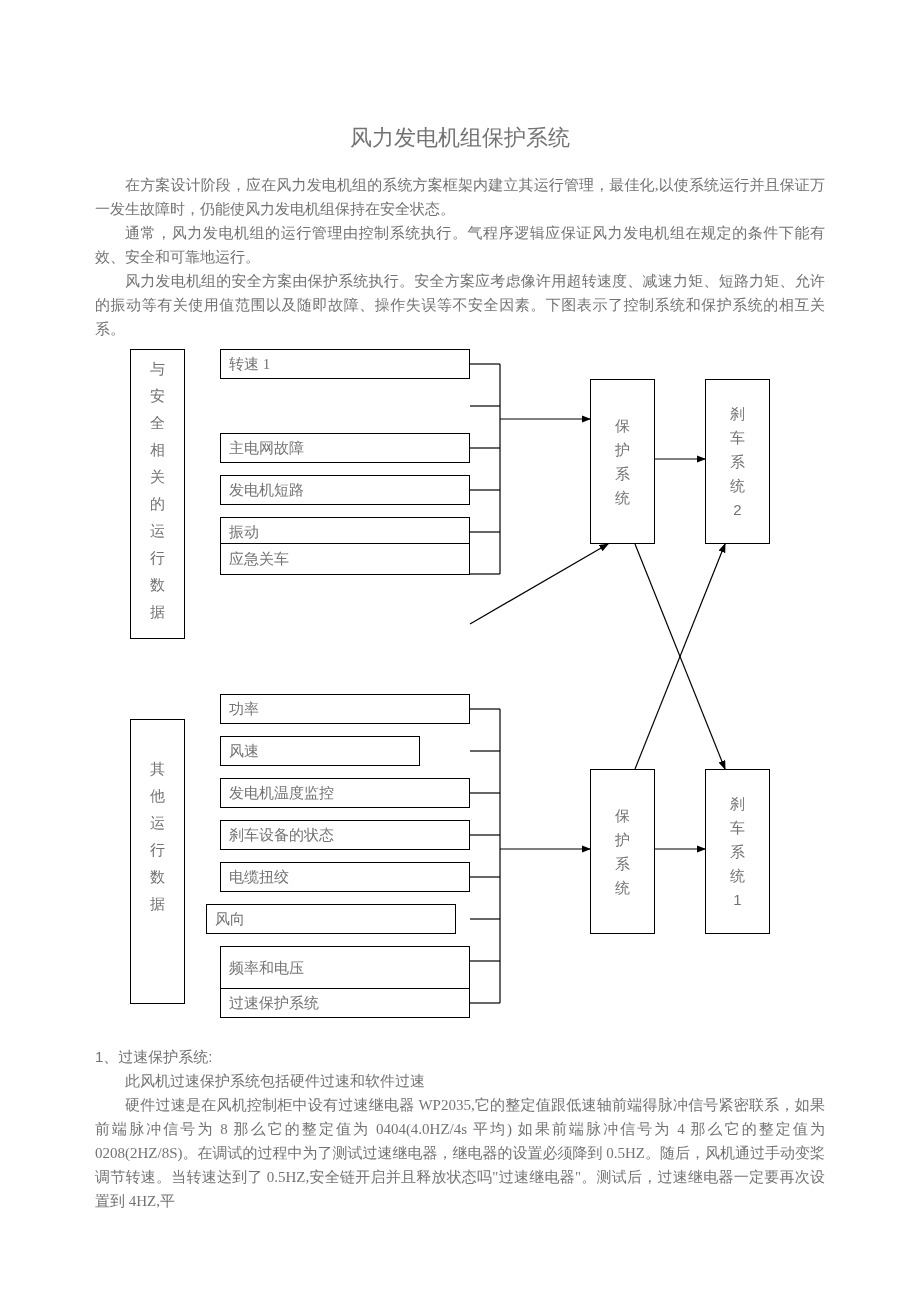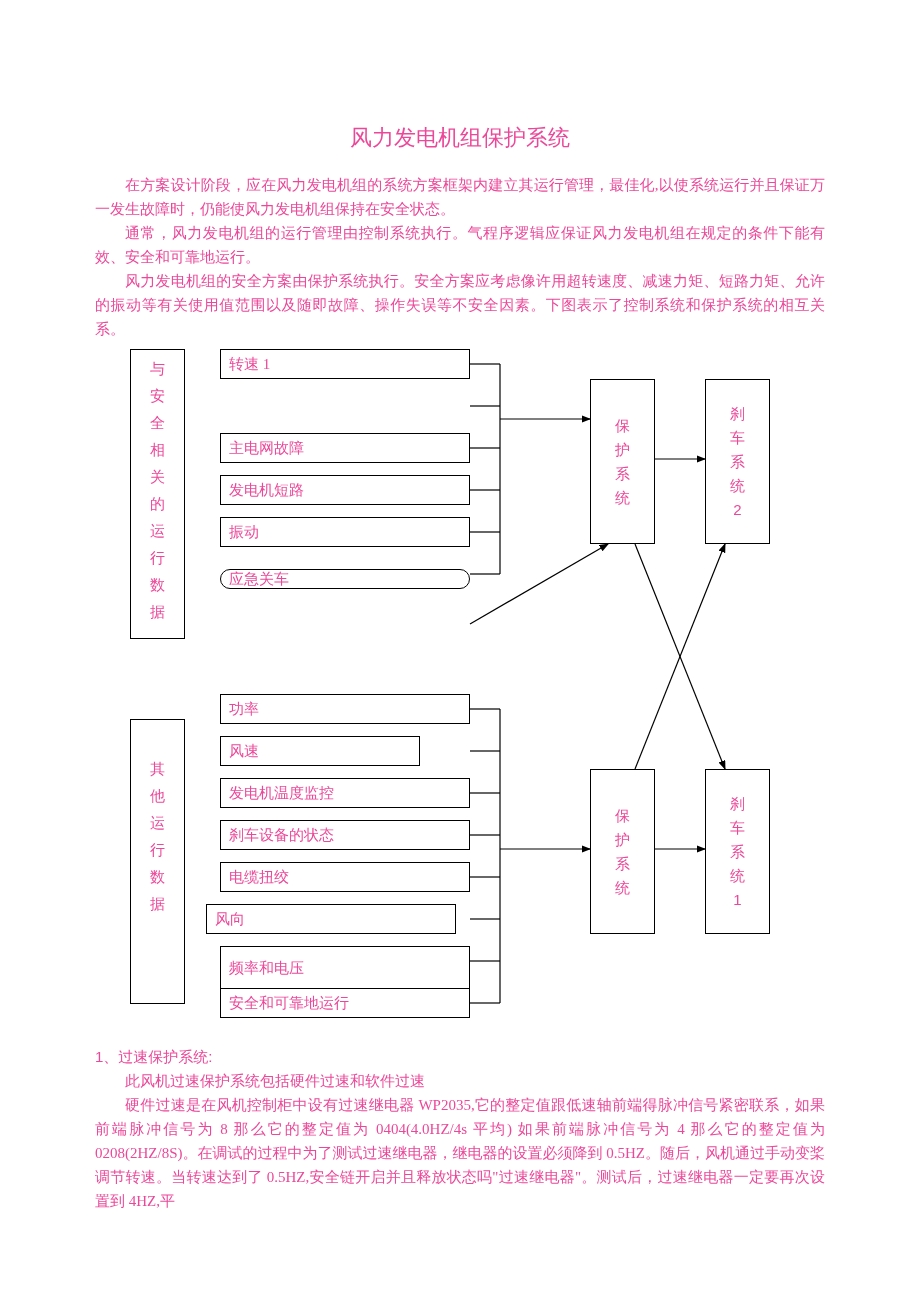--- a/index.html
+++ b/index.html
@@ -6,21 +6,21 @@
     margin: 0;
     padding: 0;
     background: #fff;
     font-family: "SimSun", "宋体", serif;
     width: 920px;
   }
   .page {
     padding: 120px 95px 60px 95px;
     font-size: 15px;
     line-height: 1.6;
-    color: #ec4899;
+    color: #737373;
   }
   .title {
     text-align: center;
     font-size: 22px;
     font-family: "SimSun", "宋体", serif;
     margin-bottom: 18px;
   }
   .para {
     text-indent: 2em;
     margin: 0;
@@ -104,30 +104,30 @@
       <span>运</span>
       <span>行</span>
       <span>数</span>
       <span>据</span>
     </div>
 
     <div class="box hlabel" style="left:120px; top:0px;   width:250px; height:30px;text-align:center;">转速 1</div>
     <div class="box hlabel" style="left:120px; top:84px;  width:250px; height:30px;">主电网故障</div>
     <div class="box hlabel" style="left:120px; top:126px; width:250px; height:30px;">发电机短路</div>
     <div class="box hlabel" style="left:120px; top:168px; width:250px; height:30px;">振动</div>
-    <div class="box hlabel" style="left:120px; top:220px; width:250px; height:20px;border-radius:10px;">应急关车</div>
+    <div class="box hlabel" style="left:120px; top:194px; width:250px; height:32px;">应急关车</div>
 
     <div class="box hlabel" style="left:120px; top:345px; width:250px; height:30px;">功率</div>
     <div class="box hlabel" style="left:120px; top:387px; width:200px; height:30px;">风速</div>
     <div class="box hlabel" style="left:120px; top:429px; width:250px; height:30px;">发电机温度监控</div>
     <div class="box hlabel" style="left:120px; top:471px; width:250px; height:30px;">刹车设备的状态</div>
     <div class="box hlabel" style="left:120px; top:513px; width:250px; height:30px;">电缆扭绞</div>
     <div class="box hlabel" style="left:106px; top:555px; width:250px; height:30px;">风向</div>
     <div class="box hlabel" style="left:120px; top:597px; width:250px; height:44px;">频率和电压</div>
-    <div class="box hlabel" style="left:120px; top:639px; width:250px; height:30px;">安全和可靠地运行</div>
+    <div class="box hlabel" style="left:120px; top:639px; width:250px; height:30px;">过速保护系统</div>
 
     <div class="box vcenter" style="left:490px; top:30px; width:65px; height:165px;">
       <span>保</span>
       <span>护</span>
       <span>系</span>
       <span>统</span>
     </div>
 
     <div class="box vcenter" style="left:605px; top:30px; width:65px; height:165px;">
       <span>刹</span>

